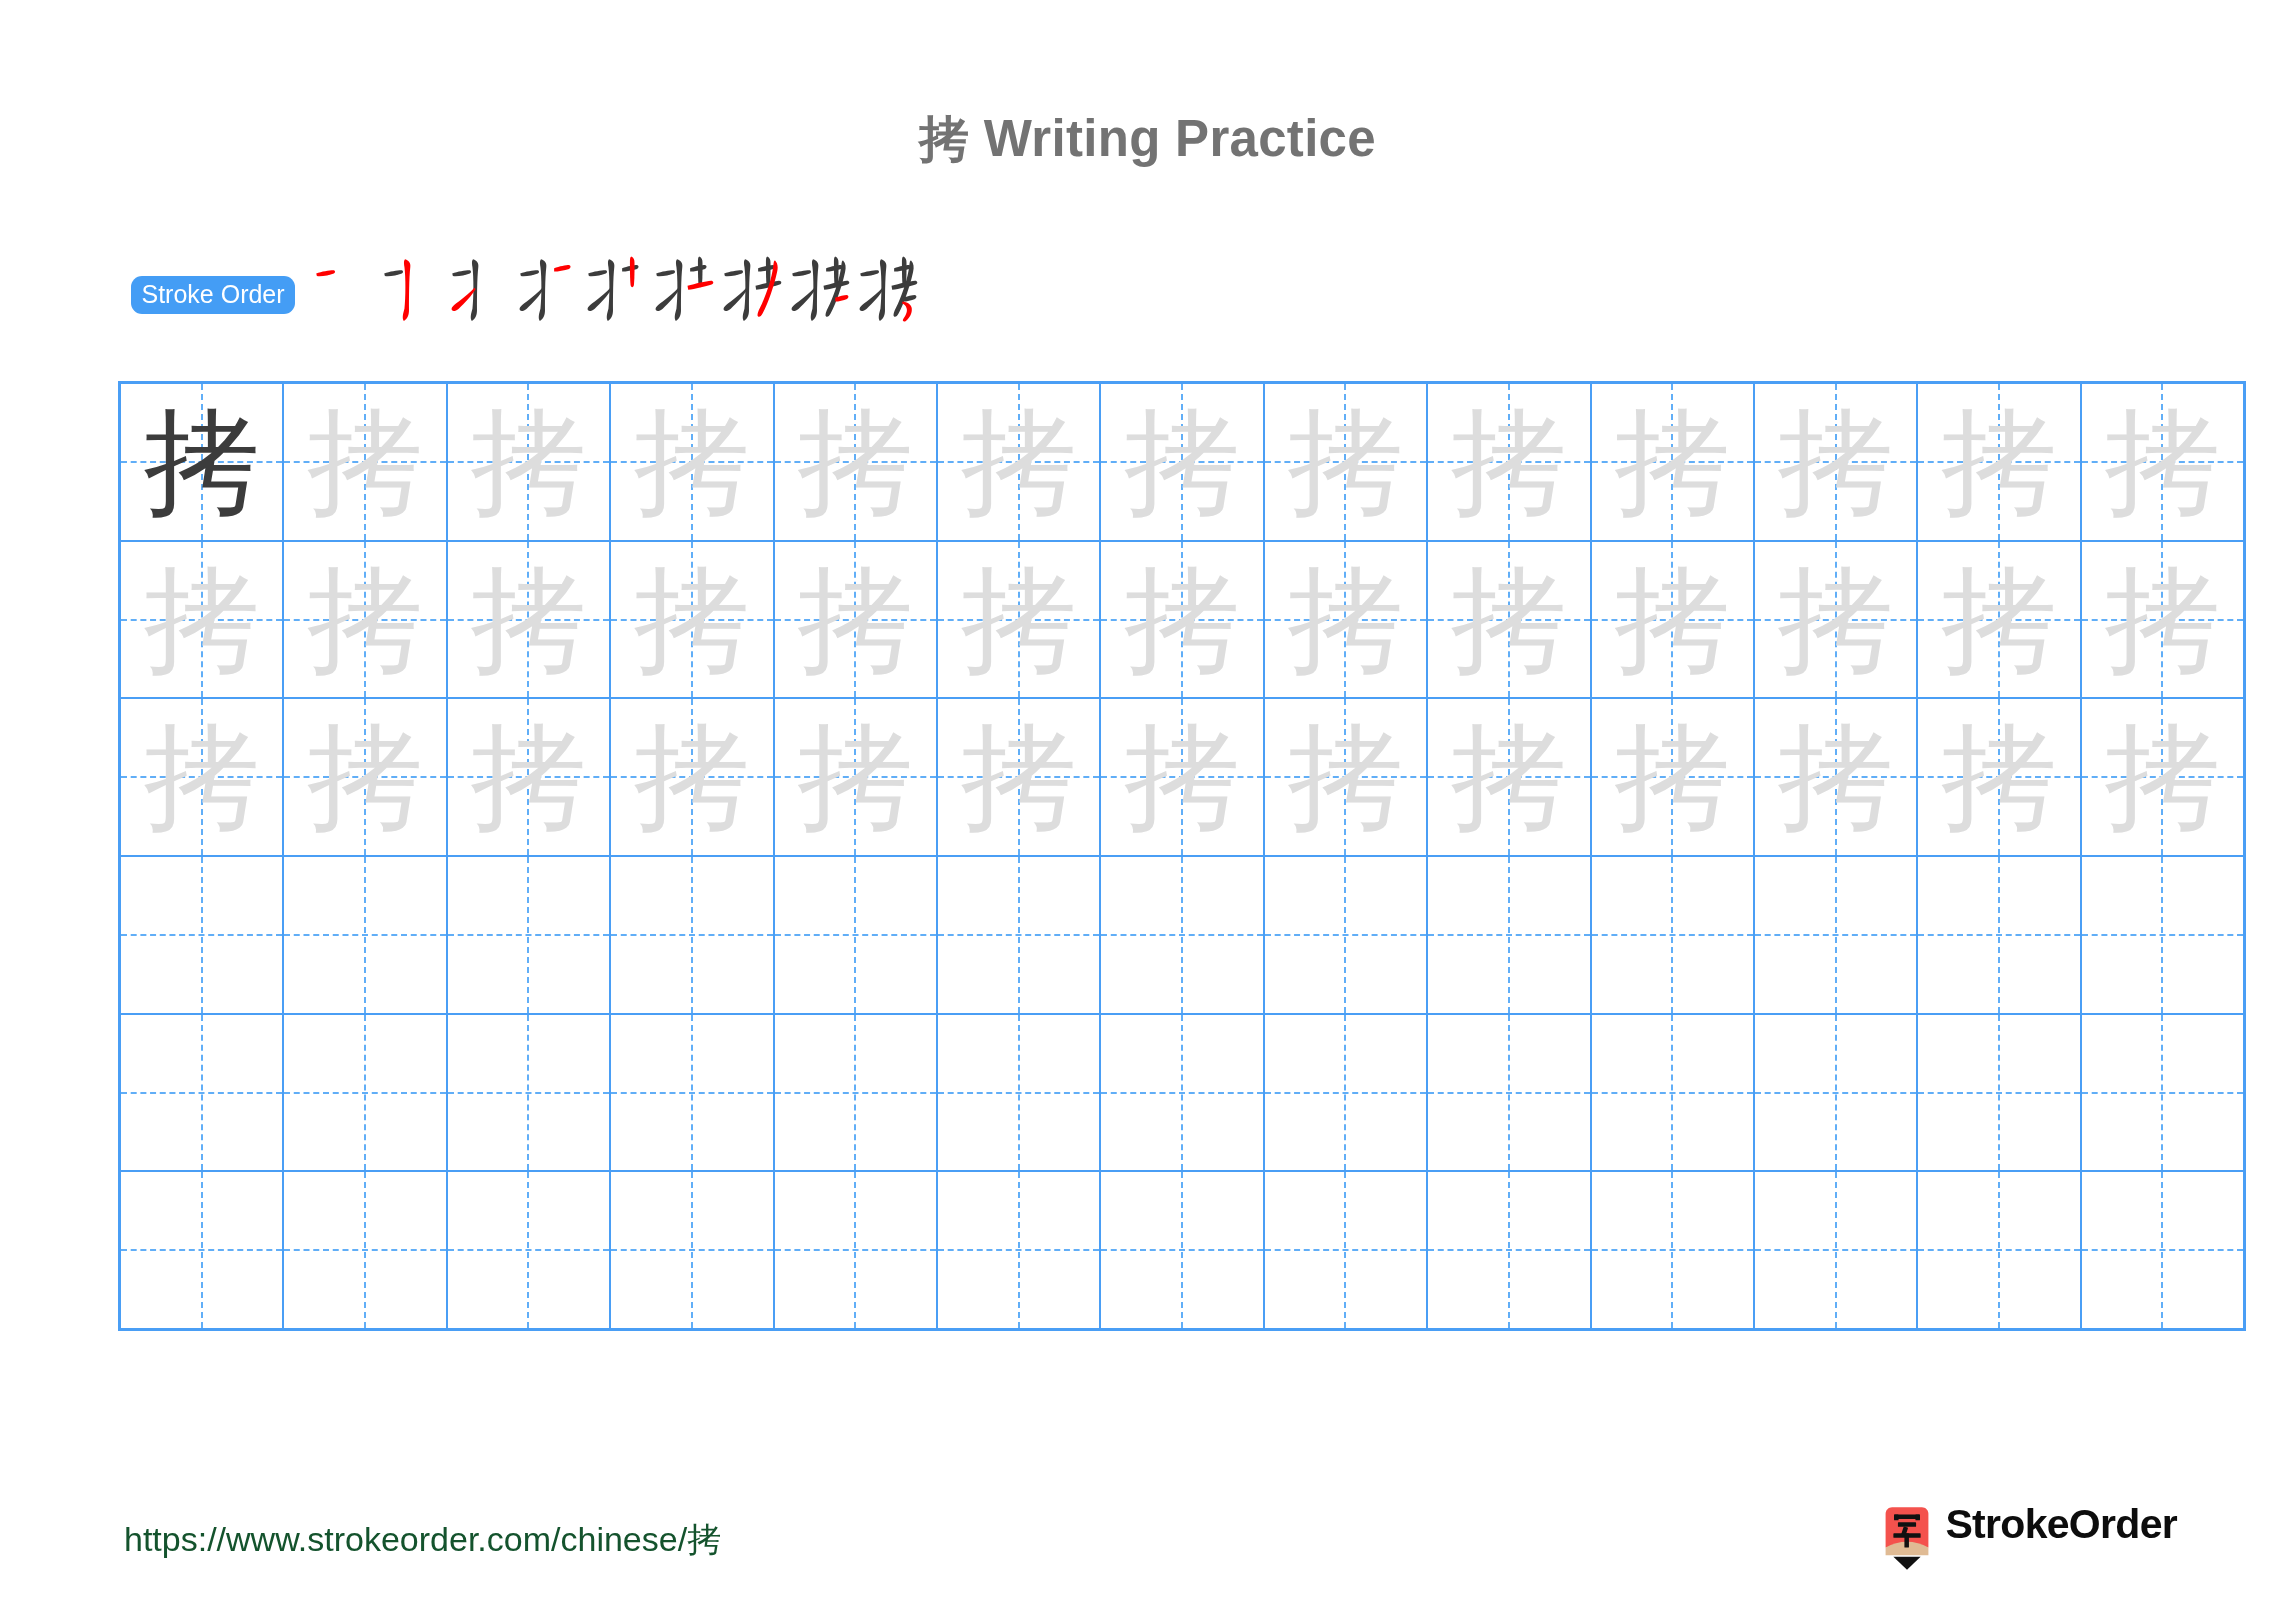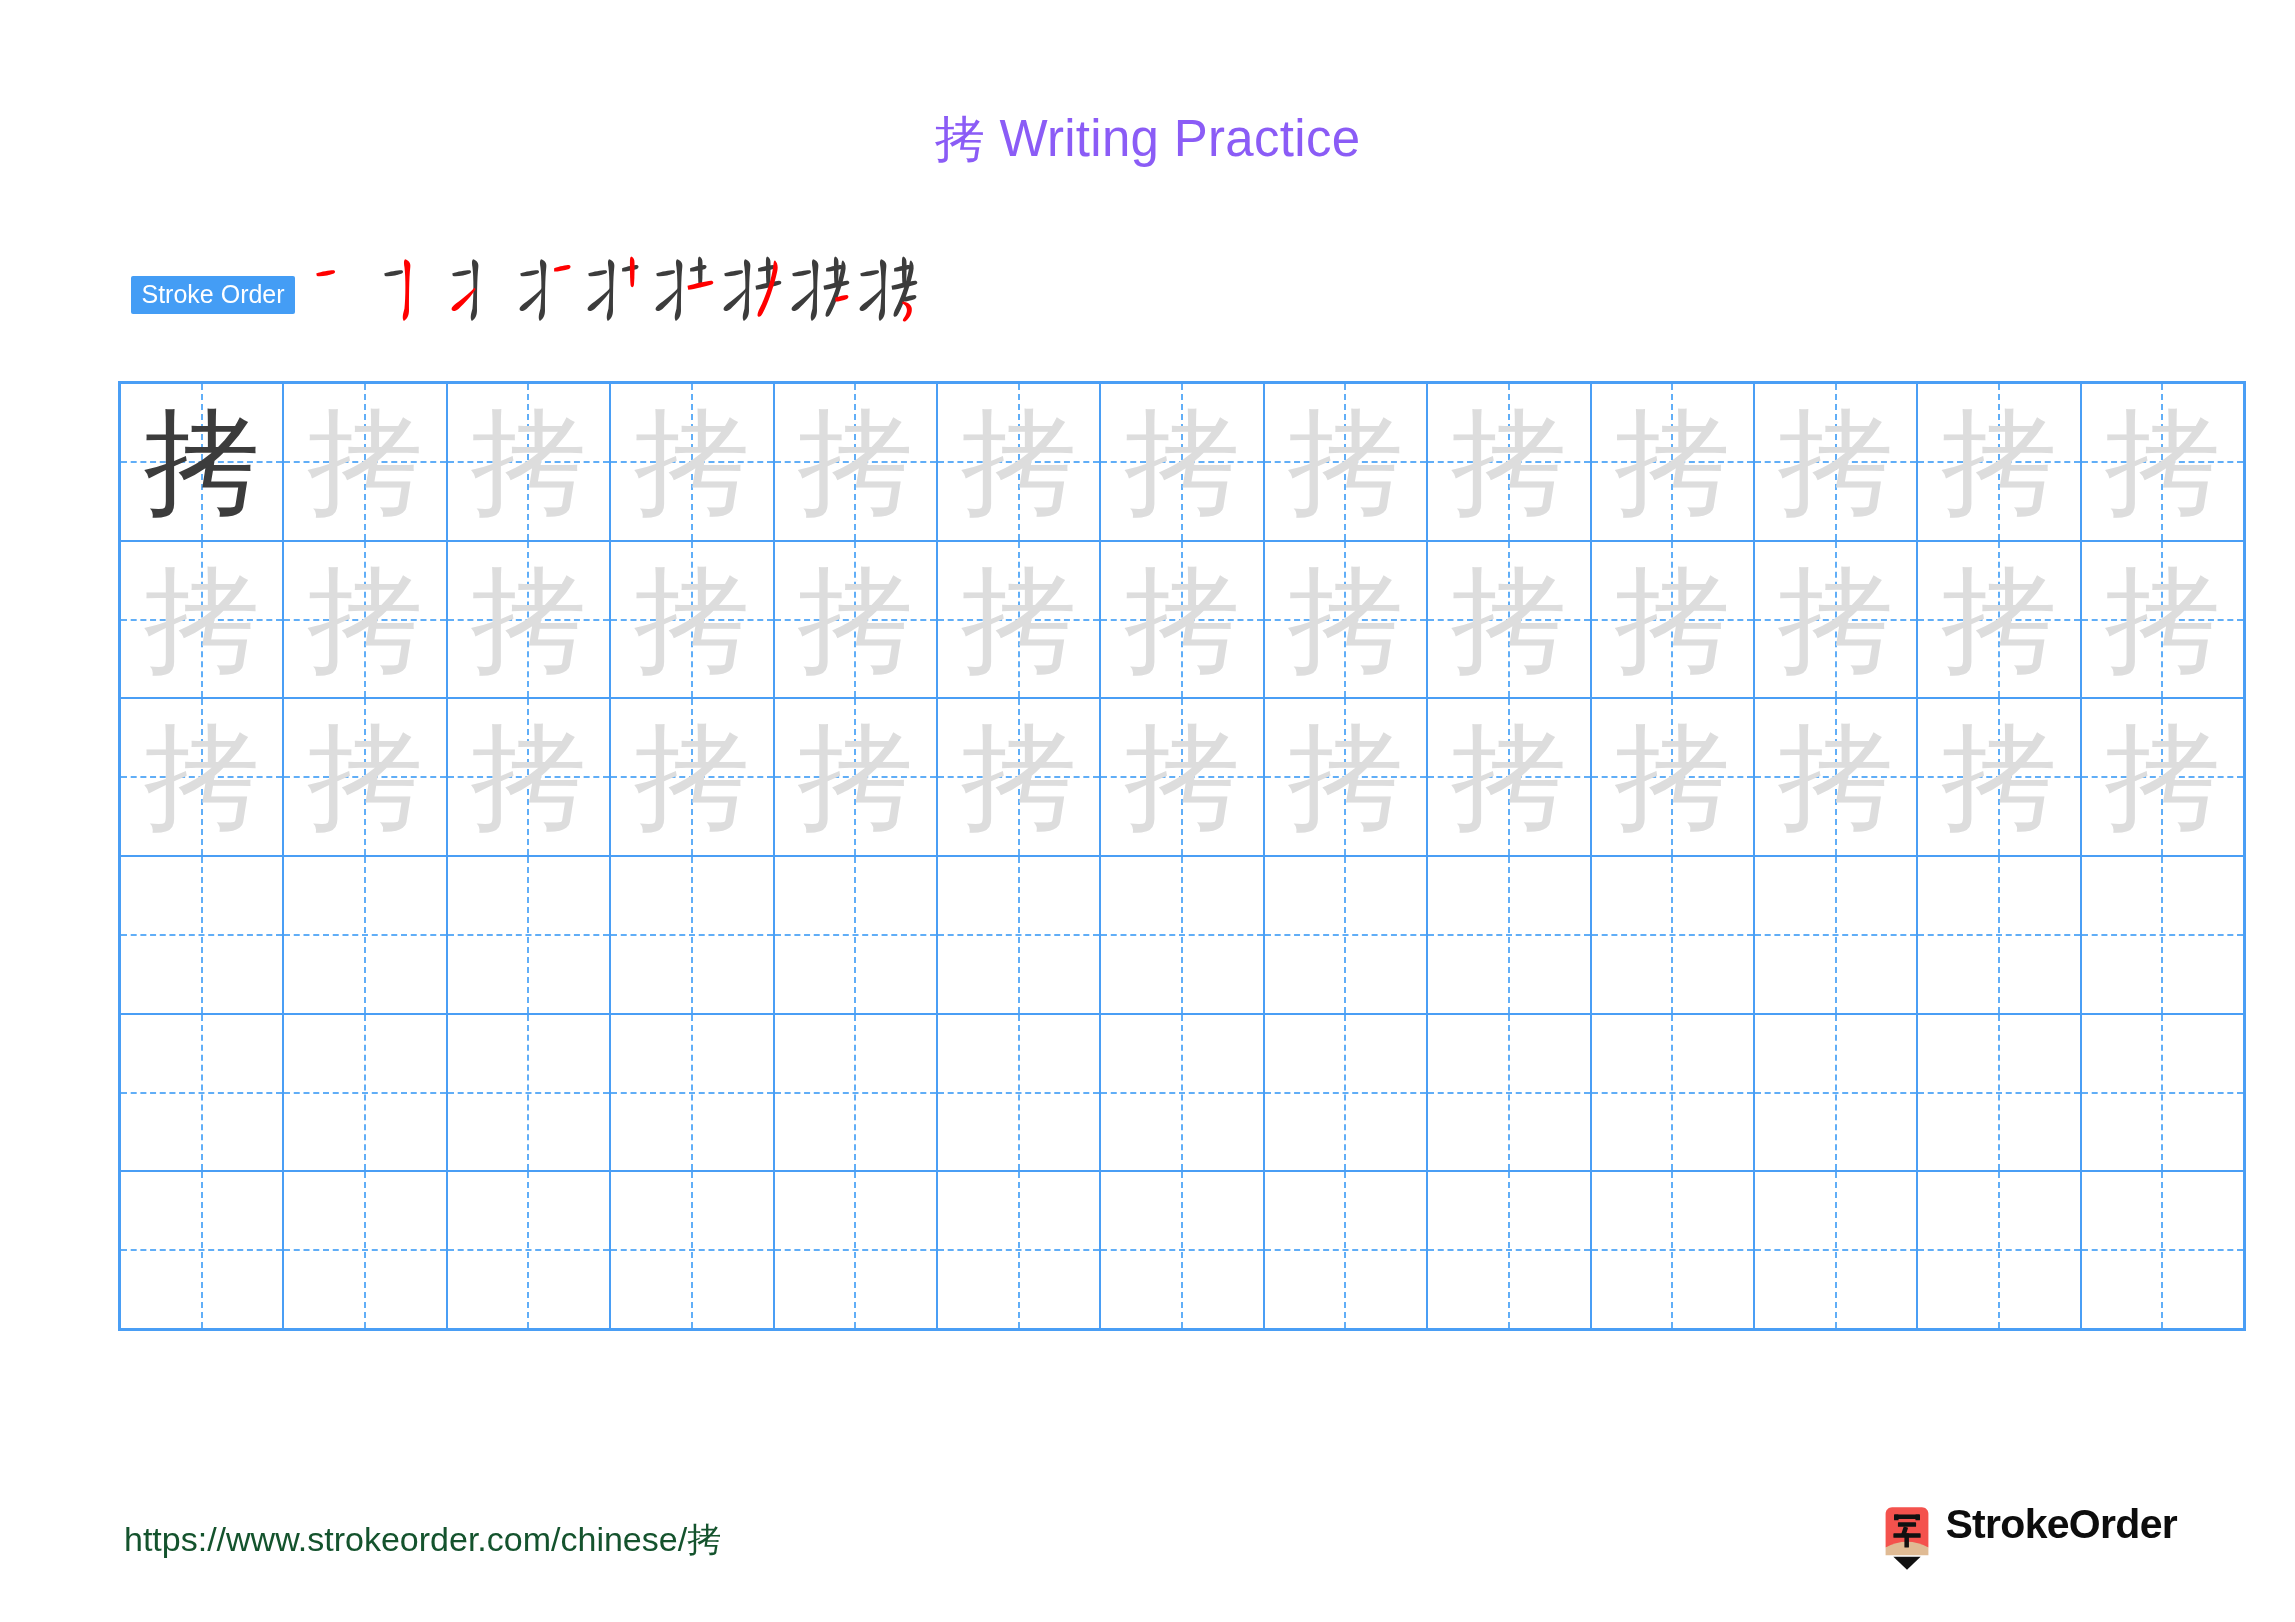--- a/index.html
+++ b/index.html
@@ -16,22 +16,22 @@
   }
 
   
   #title {
     position: absolute;
     top: 106px;
     left: 0;
     width: 2295px;
     text-align: center;
     font-size: 51px;
-    font-weight: 400;
-    color: #8b5cf6;
+    font-weight: 700;
+    color: #737373;
     letter-spacing: 0.3px;
     white-space: nowrap;
   }
   #title .han {
     font-family: "DejaVu Sans", "Liberation Sans", sans-serif;
     font-size: 50px;
   }
 
   
   #stroke-order-row {
@@ -41,21 +41,21 @@
     display: flex;
     align-items: center;
     height: 72px;
   }
   #stroke-order-badge {
     background: #449df5;
     color: #ffffff;
     font-size: 25px;
     font-weight: 400;
     padding: 5.9px 10.5px 7.2px 10.5px;
-    border-radius: 2px;
+    border-radius: 11px;
     line-height: 1;
     white-space: nowrap;
     position: relative;
     top: -1.3px;
     margin-top: 20px;
   }
   #stroke-steps {
     display: flex;
     align-items: flex-start;
     margin-left: 11.8px;

